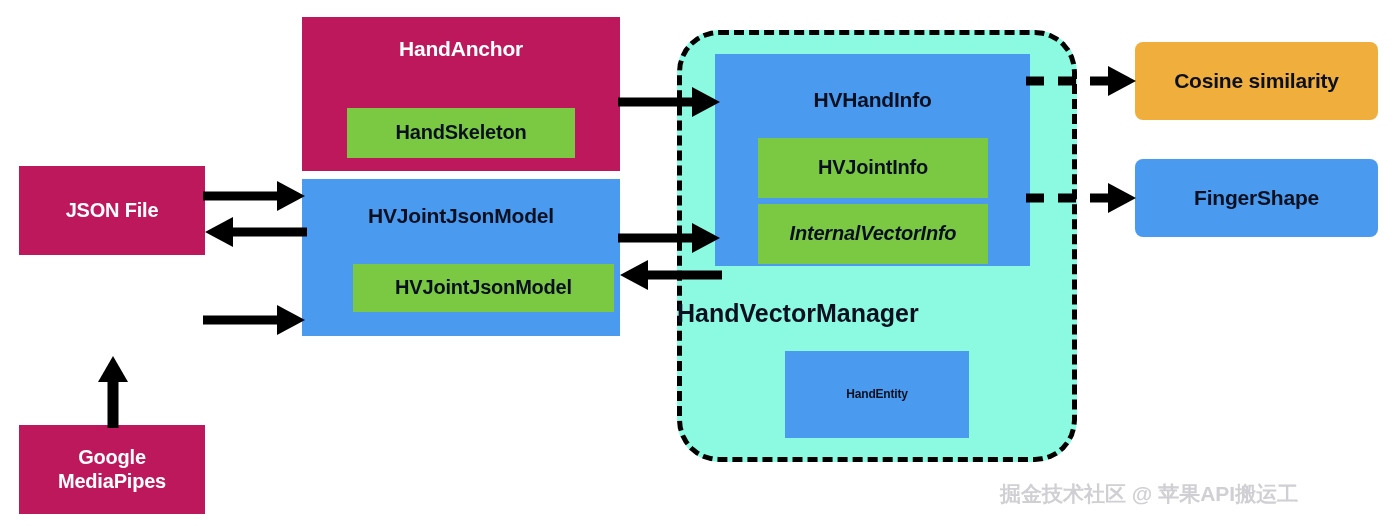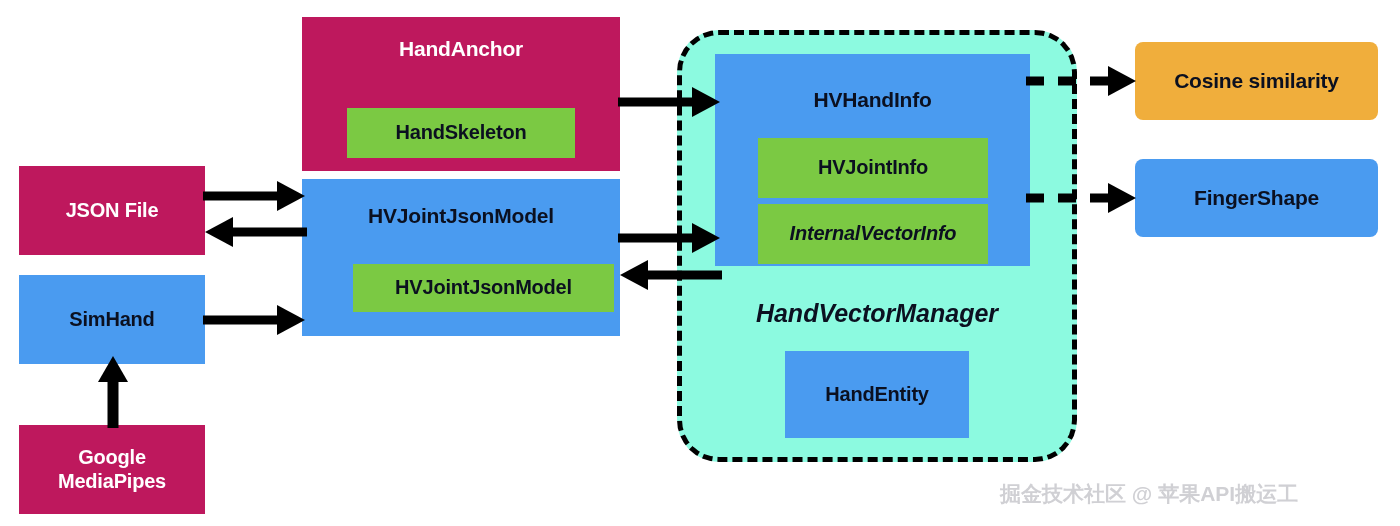--- a/index.html
+++ b/index.html
@@ -51,25 +51,24 @@
   
   #manager-container {
     position: absolute;
     box-sizing: border-box;
     background: #8CFAE0;
     border: 5px dashed #000000;
     border-radius: 42px;
   }
   #manager-label {
     position: absolute;
-    text-align: center;
+    text-align: left;
     font-weight: bold;
     color: #0b1020;
     white-space: nowrap;
-    font-style: italic;
   }
 
   
   .arrow {
     position: absolute;
   }
   .arrow svg { display: block; overflow: visible; }
 
   
   #watermark {
@@ -80,21 +79,20 @@
     user-select: none;
   }
 </style>
 </head>
 <body>
 
 <div id="canvas">
 
   <div class="box pink" style="left:19px; top:166px; width:186px; height:89px; font-size:20px;text-align:center;">JSON File</div>
 
-  <div class="box blue" style="left:19px; top:275px; width:186px; height:89px; font-size:20px;">SimHand</div>
 
   <div class="box pink" style="left:19px; top:425px; width:186px; height:89px; font-size:20px;">Google
 MediaPipes</div>
 
   <div class="box pink titled" style="left:302px; top:17px; width:318px; height:154px;">
     <div class="title" style="top:20px; font-size:21px; color:#ffffff;">HandAnchor</div>
     <div class="box green" style="left:45px; top:91px; width:228px; height:50px; font-size:20px;">HandSkeleton</div>
   </div>
 
   <div class="box blue titled" style="left:302px; top:179px; width:318px; height:157px;">
@@ -106,21 +104,21 @@
   </div>
 
   <div class="box blue titled" style="left:715px; top:54px; width:315px; height:212px;">
     <div class="title" style="top:34px; font-size:21px; color:#0b1020;">HVHandInfo</div>
     <div class="box green" style="left:43px; top:84px; width:230px; height:60px; font-size:20px;">HVJointInfo</div>
     <div class="box green" style="left:43px; top:150px; width:230px; height:60px; font-size:20px;font-style:italic;">InternalVectorInfo</div>
   </div>
 
   <div id="manager-label" style="left:677px; top:299px; width:400px; font-size:25px;">HandVectorManager</div>
 
-  <div class="box blue" style="left:785px; top:351px; width:184px; height:87px; font-size:20px;">HandEntity</div>
+  <div class="box blue" style="left:785px; top:351px; width:184px; height:87px; font-size:12px;">HandEntity</div>
 
   <div class="box orange" style="left:1135px; top:42px; width:243px; height:78px; font-size:21px;">Cosine similarity</div>
 
   <div class="box bluerd" style="left:1135px; top:159px; width:243px; height:78px; font-size:21px;">FingerShape</div>
 
   <div class="arrow" style="left:96px; top:356px; width:34px; height:72px;">
     <svg width="34" height="72" viewBox="0 0 34 72">
       <path d="M17 72 L17 22" stroke="#000" stroke-width="11" fill="none"></path>
       <path d="M17 0 L32 26 L2 26 Z" fill="#000"></path>
     </svg>

